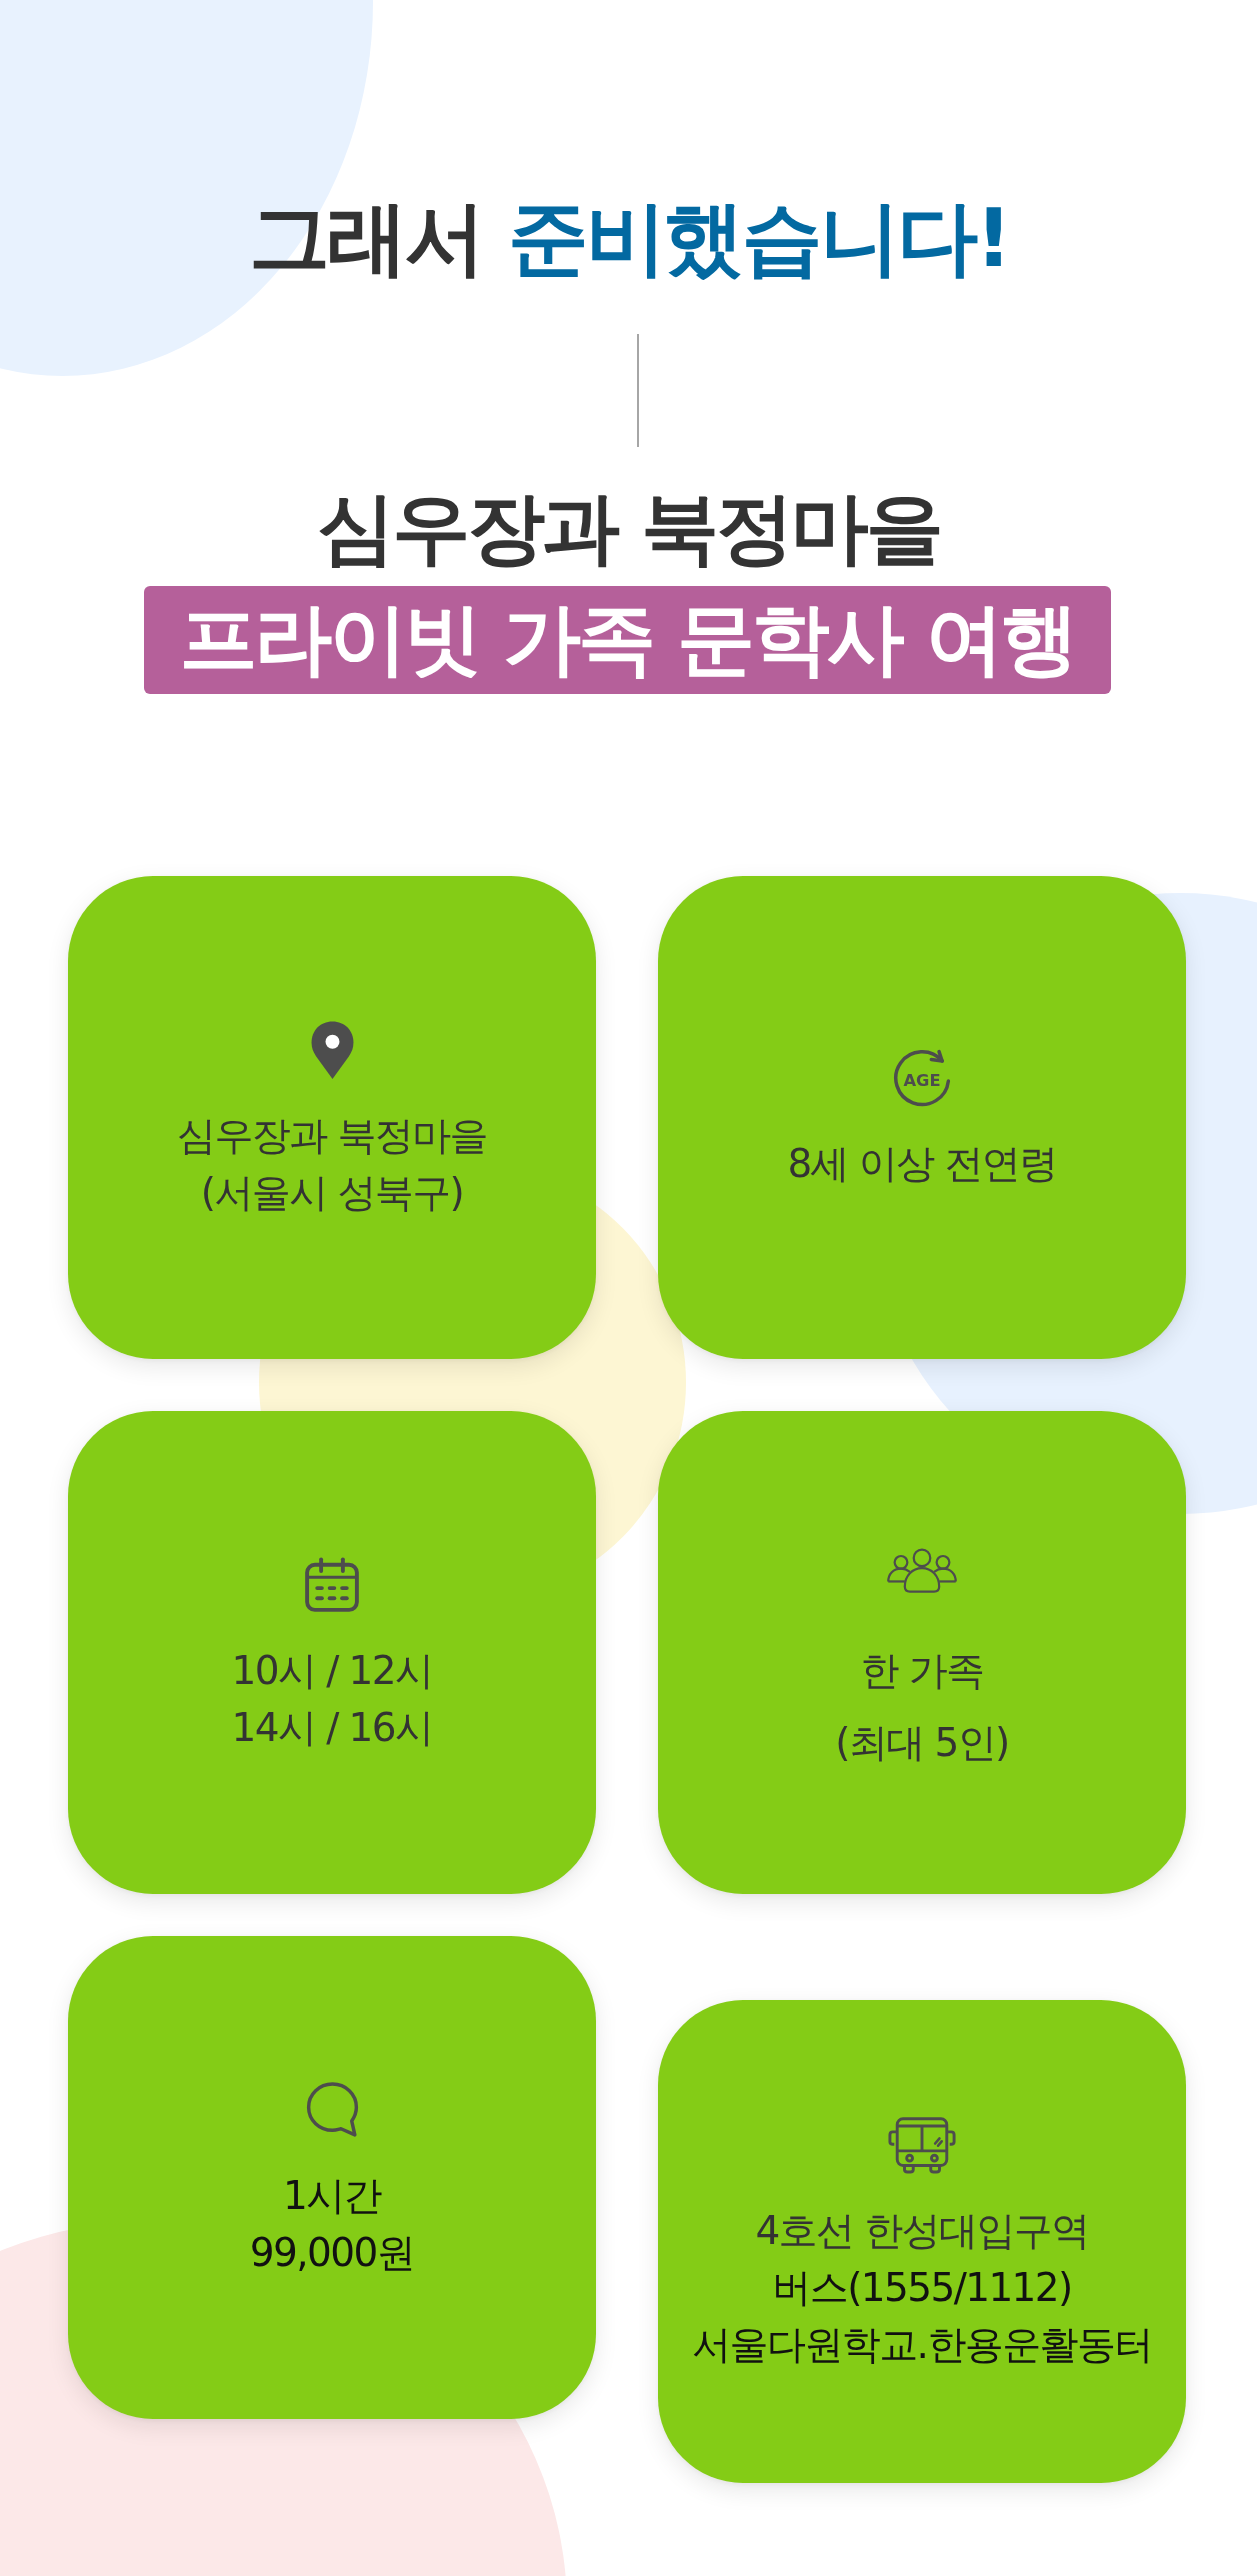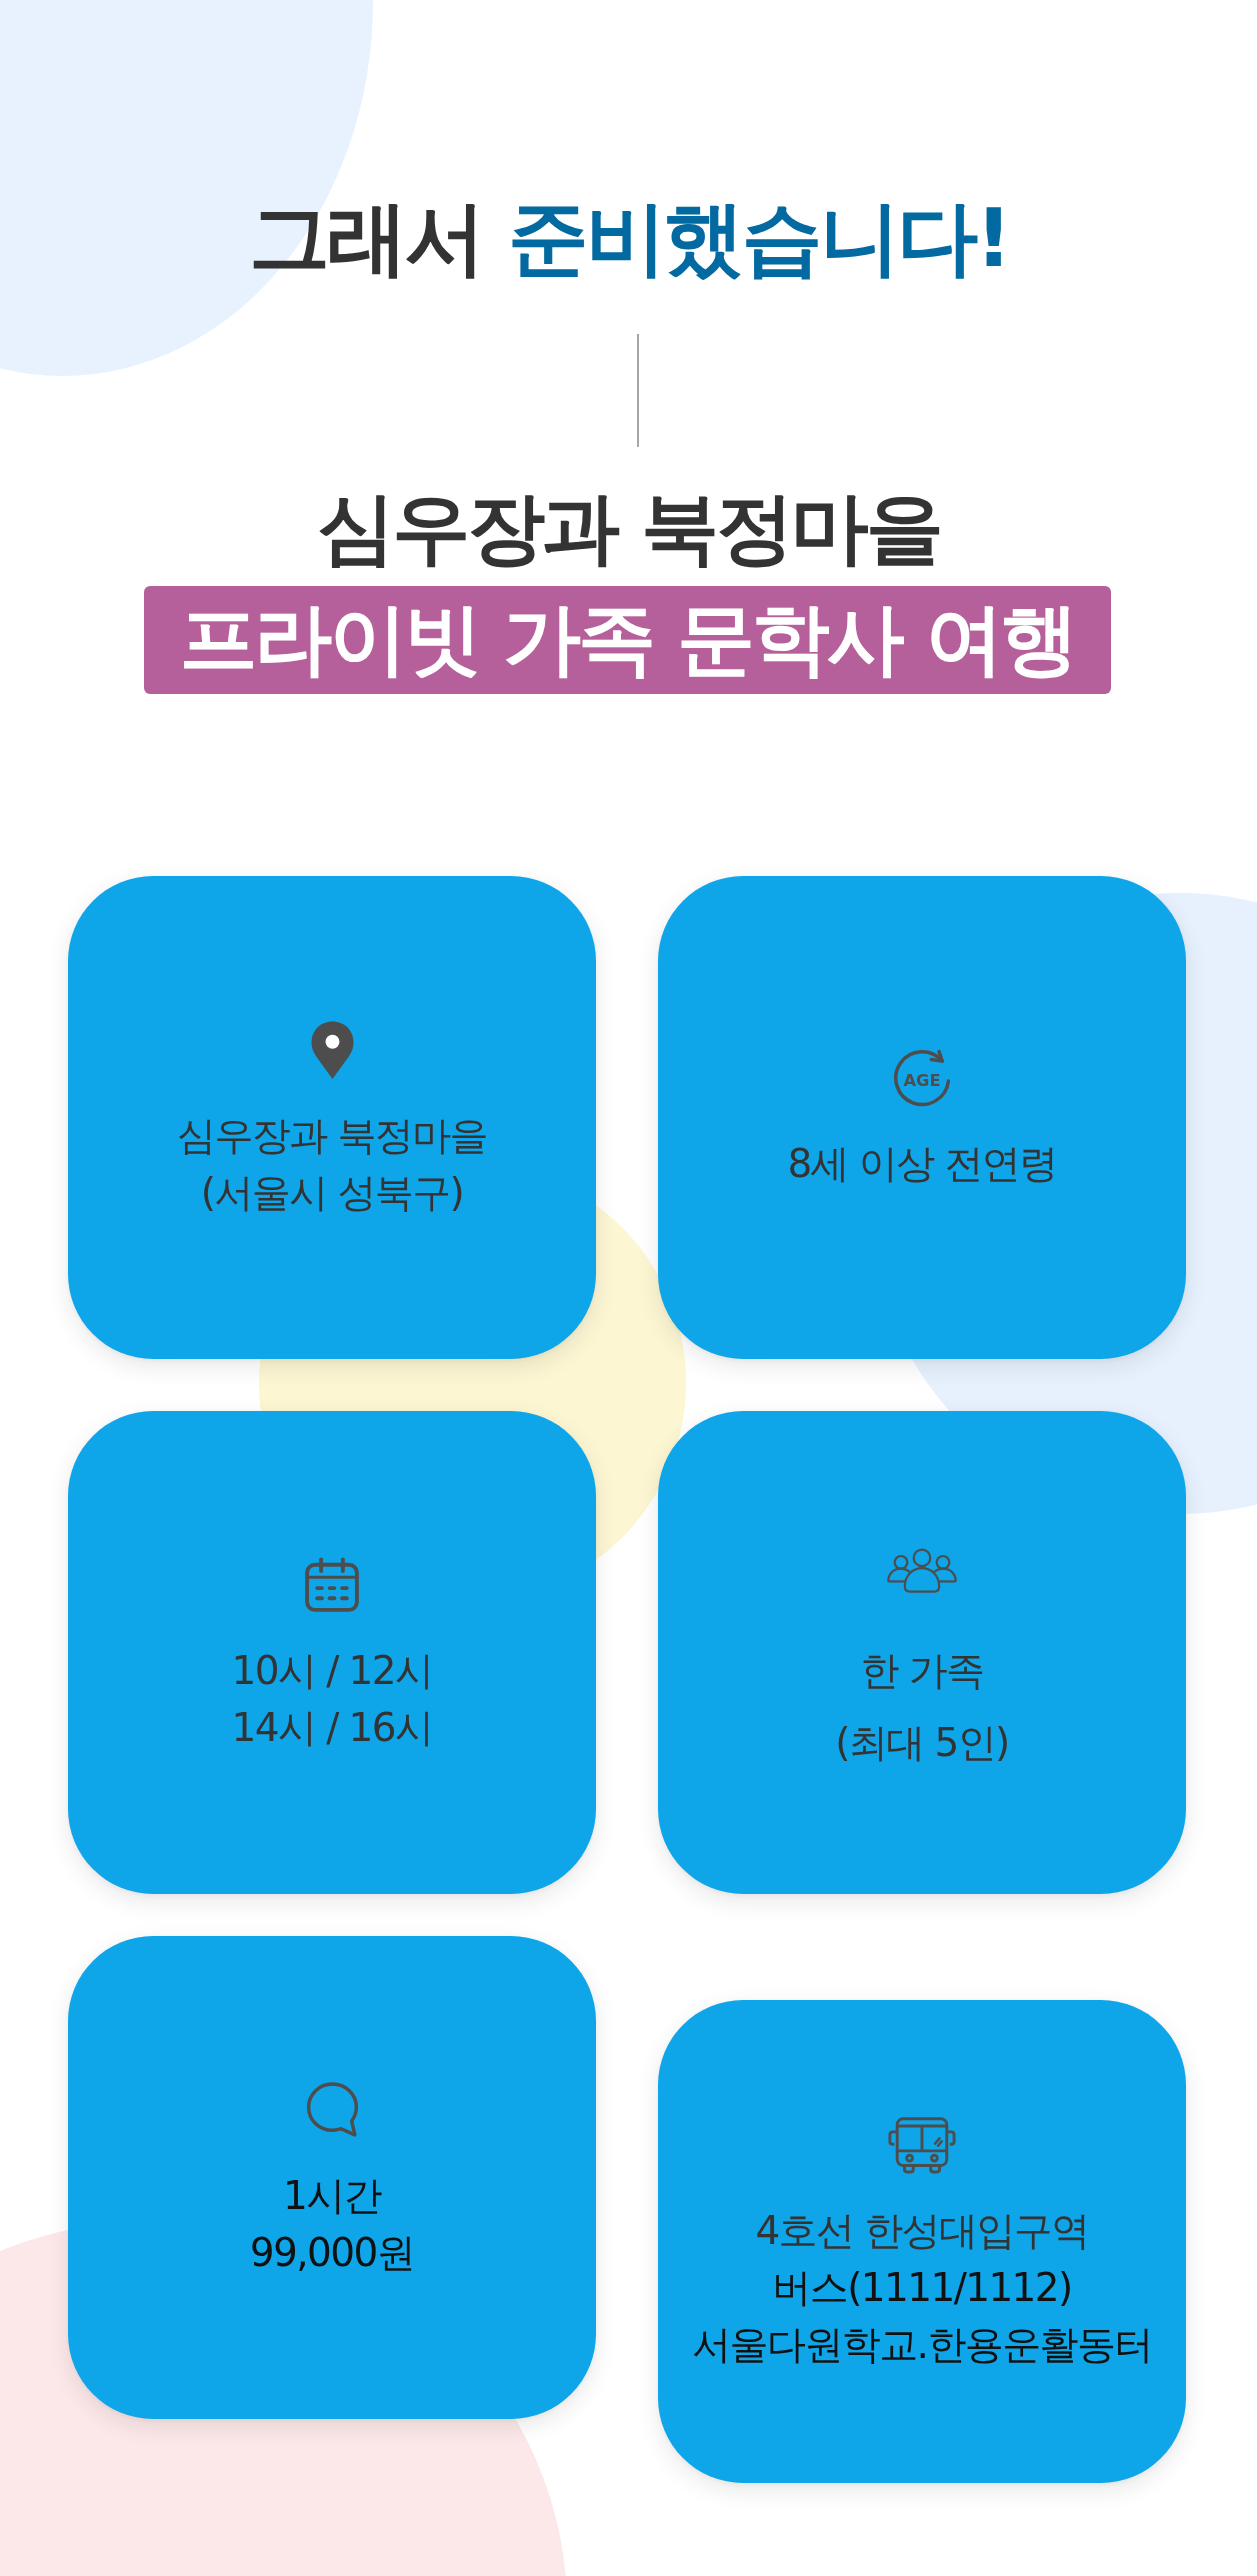--- a/index.html
+++ b/index.html
@@ -20,21 +20,21 @@
 
     .divider { position: absolute; left: 637px; top: 334px; width: 2.3px; height: 113px; background: #a6a6a6; }
 
     .subtitle { position: absolute; top: 474px; left: 0; width: 1258px; text-align: center;
       font-size: 78px; font-weight: bold; letter-spacing: -3.1px; line-height: 109px; color: #333333; }
 
     .banner { position: absolute; left: 144px; top: 586px; width: 967px; height: 108px; background: #b5609a;
       display: flex; align-items: center; justify-content: center; border-radius: 6px; }
     .banner-text { color: #ffffff; font-size: 78px; font-weight: bold; letter-spacing: -3.1px; white-space: nowrap; }
 
-    .card { position: absolute; width: 528px; height: 483px; background: #0ea5e9; border-radius: 85px;
+    .card { position: absolute; width: 528px; height: 483px; background: #84cc16; border-radius: 85px;
       box-shadow: 0 7.8px 23px rgba(0,0,0,0.09), 0 1.6px 4.7px rgba(0,0,0,0.04);
       display: flex; flex-direction: column; align-items: center; justify-content: center; text-align: center; }
     .card .icon { width: 70px; height: 70px; display: flex; align-items: center; justify-content: center; margin-bottom: 22px; }
     .card .icon svg { display: block; }
     .card .line { font-size: 39px; line-height: 57px; color: #333333; letter-spacing: -1.6px; white-space: nowrap; }
     .card .line.dark { color: #111111; }
 
     .c1 { left: 68px; top: 876px; }
     .c2 { left: 658px; top: 876px; }
     .c3 { left: 68px; top: 1411px; }
@@ -149,18 +149,18 @@
           <path d="M24 68 L24 74 C24 76 26 77 28 77 L32 77 C34 77 36 76 36 74 L36 68"></path>
           <path d="M60 68 L60 74 C60 76 62 77 64 77 L68 77 C70 77 72 76 72 74 L72 68"></path>
         </g>
         <g stroke="#4d4d4d" stroke-width="3.5" stroke-linecap="round">
           <line x1="66" y1="38" x2="72" y2="31"></line>
           <line x1="70" y1="41" x2="75" y2="35"></line>
         </g>
       </svg>
     </div>
     <div class="line">4호선 한성대입구역</div>
-    <div class="line dark">버스(1111/1112)</div>
+    <div class="line dark">버스(1555/1112)</div>
     <div class="line dark">서울다원학교.한용운활동터</div>
   </div>
 
 </div>
 
 
 </body></html>

